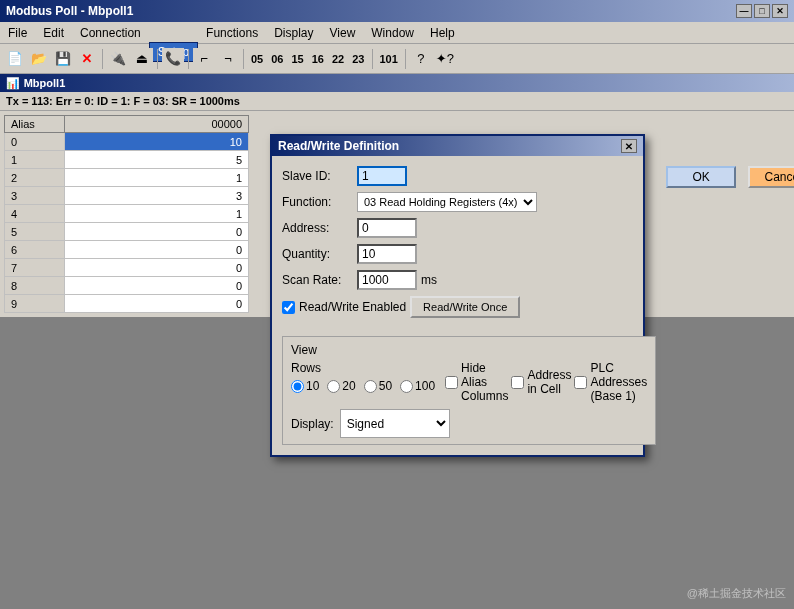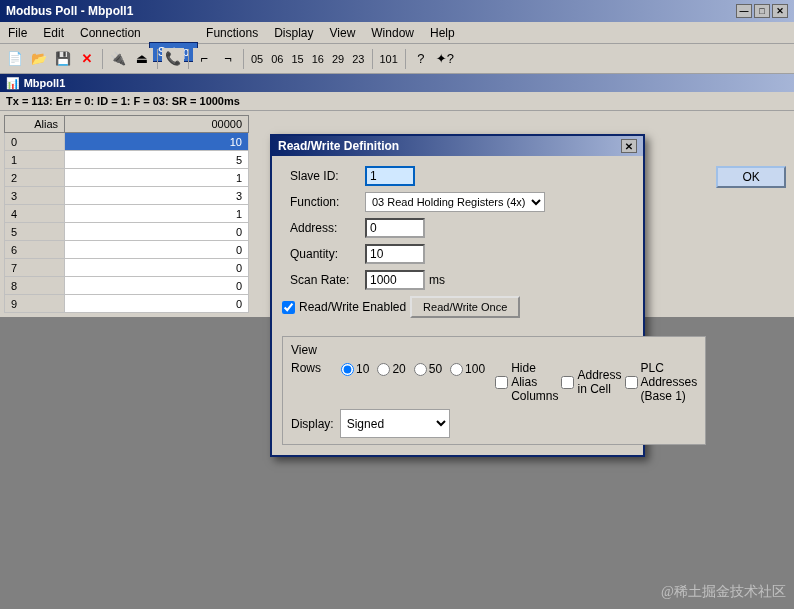--- a/index.html
+++ b/index.html
@@ -86,20 +86,21 @@
     .tb-separator {
       width: 1px;
       height: 20px;
       background: #a0a0a0;
       margin: 0 2px;
     }
     .tb-text {
       font-size: 11px;
       padding: 0 3px;
       color: #000;
+      font-weight: bold;
     }
 
     
     .mdi-area {
       background: #808080;
       position: relative;
       height: calc(609px - 22px - 22px - 30px);
     }
 
     
@@ -134,21 +135,21 @@
     }
     .data-table th {
       background: #d4d0c8;
       border: 1px solid #808080;
       padding: 2px 6px;
       text-align: right;
       font-size: 11px;
       font-weight: normal;
     }
     .data-table th:first-child {
-      text-align: right;
+      text-align: left;
       width: 60px;
     }
     .data-table td {
       border: 1px solid #c0c0c0;
       padding: 2px 6px;
       text-align: right;
       font-size: 11px;
       background: white;
       height: 18px;
     }
@@ -198,21 +199,20 @@
       color: #000;
       font-weight: bold;
     }
     .dialog-body {
       padding: 10px;
     }
     .dialog-row {
       display: flex;
       align-items: center;
       margin-bottom: 6px;
-      margin-left: 8px;
     }
     .dialog-label {
       width: 75px;
       font-size: 12px;
       text-align: left;
       flex-shrink: 0;
     }
     .dialog-input {
       height: 20px;
       border: 2px inset #a0a0a0;
@@ -296,22 +296,22 @@
       font-size: 12px;
       margin-bottom: 4px;
     }
     .view-inner {
       display: flex;
       gap: 10px;
       align-items: flex-start;
     }
     .rows-group {
       display: flex;
-      flex-direction: row;
-      gap: 20px;
+      flex-direction: column;
+      gap: 2px;
     }
     .rows-label { font-size: 12px; margin-bottom: 2px; }
     .radio-row {
       display: flex;
       gap: 8px;
       align-items: center;
     }
     .radio-item {
       display: flex;
       align-items: center;
@@ -342,22 +342,21 @@
       border: 1px solid #a0a0a0;
       background: white;
       padding: 0 2px;
       width: 110px;
     }
     .watermark {
       position: absolute;
       bottom: 8px;
       right: 8px;
       color: rgba(255,255,255,0.5);
-      font-size: 14px;
-      font-family: Liberation Serif, serif;
+      font-size: 11px;
     }
   </style>
 </head>
 <body>
 
 <div class="title-bar">
   <span>Modbus Poll - Mbpoll1</span>
   <div class="title-bar-buttons">
     <div class="title-btn">—</div>
     <div class="title-btn">□</div>
@@ -388,21 +387,21 @@
   <div class="tb-separator"></div>
   <div class="tb-btn">📞</div>
   <div class="tb-separator"></div>
   <div class="tb-btn">⌐</div>
   <div class="tb-btn">¬</div>
   <div class="tb-separator"></div>
   <div class="tb-text">05</div>
   <div class="tb-text">06</div>
   <div class="tb-text">15</div>
   <div class="tb-text">16</div>
-  <div class="tb-text">29</div>
+  <div class="tb-text">22</div>
   <div class="tb-text">23</div>
   <div class="tb-separator"></div>
   <div class="tb-text">101</div>
   <div class="tb-separator"></div>
   <div class="tb-btn">?</div>
   <div class="tb-btn">✦?</div>
 </div>
 
 <div class="mdi-area">
 

